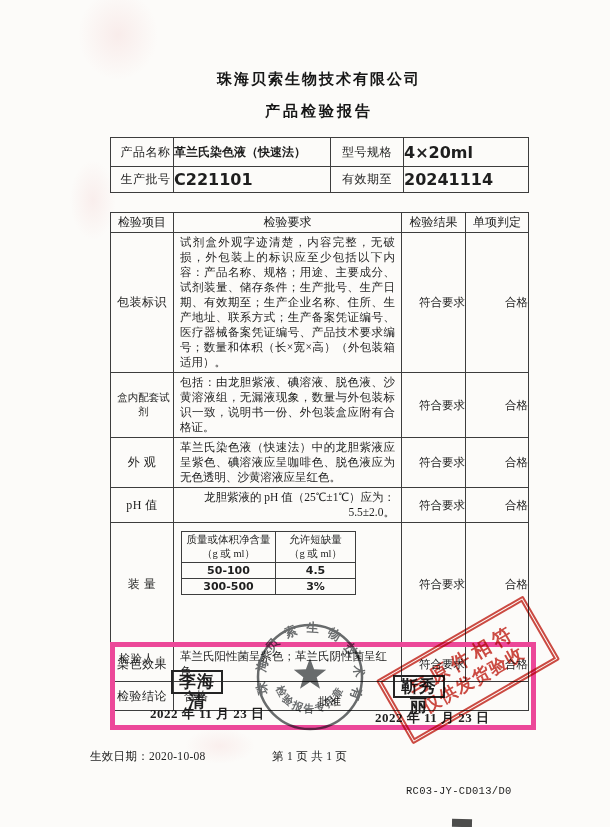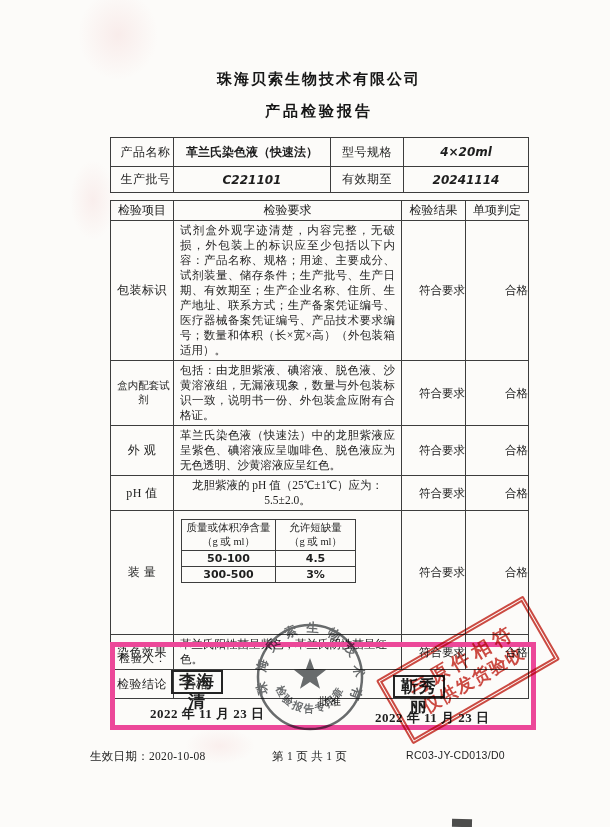--- a/index.html
+++ b/index.html
@@ -8,32 +8,32 @@
   .smudge{position:absolute;border-radius:50%;pointer-events:none;}
   .s1{left:78px;top:-10px;width:80px;height:90px;background:radial-gradient(closest-side,rgba(232,160,160,.16),transparent);}
   .s2{left:70px;top:160px;width:46px;height:80px;background:radial-gradient(closest-side,rgba(232,160,160,.14),transparent);}
   .s3{left:185px;top:728px;width:70px;height:36px;background:radial-gradient(closest-side,rgba(236,170,170,.15),transparent);}
   .title{position:absolute;left:110px;width:418px;text-align:center;font-weight:bold;color:#161616;}
   .title-company{top:70px;font-size:15px;letter-spacing:2px;}
   .title-report{top:102px;font-size:15px;letter-spacing:3px;}
   table{border-collapse:collapse;table-layout:fixed;position:absolute;left:110px;width:418px;}
   td{border:1px solid #3d3d3d;padding:0;vertical-align:middle;font-size:12px;overflow:hidden;}
   .tblA{top:137px;}
-  .tblB{top:200px;border-radius:29px;}
+  .tblB{top:212px;border-radius:29px;}
   .lbl{padding-left:7px;text-align:center;letter-spacing:.5px;font-size:12px;}
   .lbl-c{text-align:center;padding-left:0;}
   .lbl-sm{font-size:10.5px;letter-spacing:0;padding-left:3px;}
-  .val{font-family:"DejaVu Sans",sans-serif;font-size:12px;font-weight:600;text-align:center;font-style:italic;}
+  .val{font-family:"DejaVu Sans",sans-serif;font-size:16px;font-weight:600;}
   .kai{font-size:11.5px;}
   .basis{text-align:center;font-weight:bold;font-size:12.5px;letter-spacing:.5px;}
   .hdr{text-align:center;font-size:12px;}
   .req{font-size:11.5px;line-height:15px;text-align:justify;padding:2px 6px;vertical-align:middle;}
   .req-top{vertical-align:top;padding:0;}
   .cen{text-align:right;}
-  .prodname{text-align:center;font-weight:bold;font-size:12px;}
+  .prodname{font-weight:bold;font-size:12px;}
   .vol{position:static;width:174px;margin:8px 0 0 7px;}
   .vol td{border:1px solid #3d3d3d;text-align:center;}
   .vol .vh{height:30px;font-size:10.5px;line-height:14px;}
   .vol .vh span{display:block;}
   .vol .vd{height:15px;font-family:"DejaVu Sans",sans-serif;font-size:11px;font-weight:600;}
   .sigblock{position:absolute;left:110px;top:642px;width:416px;height:78px;border:5px solid #ec4899;}
   .sig-lbl{position:absolute;font-size:11px;letter-spacing:1px;}
   .insp{left:4px;top:4px;}
   .appr{left:203px;top:6px;margin-top:41px;}
   .namebox{position:absolute;border:2px solid #242424;text-align:center;font-weight:bold;font-size:17px;letter-spacing:1px;}
@@ -44,21 +44,21 @@
   .dt-r{left:260px;top:62px;}
   .seal{position:absolute;left:252px;top:619px;opacity:.82;mix-blend-mode:multiply;}
   .red-stamp{position:absolute;left:383px;top:633px;width:160px;height:64px;transform:rotate(-30deg);
      border:5px double #c9372e;border-radius:2px;display:flex;flex-direction:column;justify-content:center;
      align-items:center;color:#c9372e;opacity:.9;mix-blend-mode:multiply;}
   .red-l1{font-size:19px;font-weight:bold;letter-spacing:5px;line-height:23px;white-space:nowrap;}
   .red-l2{font-size:17.5px;font-weight:bold;letter-spacing:1.5px;line-height:23px;white-space:nowrap;}
   .footer{position:absolute;top:749px;font-size:11.5px;letter-spacing:.3px;}
   .f-l{left:90px;}
   .f-c{left:272px;}
-  .f-r{left:406px;font-family:Liberation Sans, sans-serif;font-size:10.5px;}
+  .f-r{left:406px;font-family:Liberation Mono, monospace;font-size:10.5px;margin-top:36px;}
   .mark{position:absolute;left:452px;top:819px;width:20px;height:8px;background:#2e2e2e;opacity:.85;transform:rotate(1deg);}
 </style>
 </head>
 <body>
 
 <div class="smudge s1"></div>
 <div class="smudge s2"></div>
 <div class="smudge s3"></div>
 
 <div class="title title-company">珠海贝索生物技术有限公司</div>
@@ -114,21 +114,21 @@
     <td class="kai cen">合格</td>
   </tr>
   <tr style="height:41px">
     <td class="lbl lbl-c">外 观</td>
     <td class="req">革兰氏染色液（快速法）中的龙胆紫液应呈紫色、碘溶液应呈咖啡色、脱色液应为无色透明、沙黄溶液应呈红色。</td>
     <td class="kai cen">符合要求</td>
     <td class="kai cen">合格</td>
   </tr>
   <tr style="height:22px">
     <td class="lbl lbl-c">pH 值</td>
-    <td class="req" style="text-align:center">龙胆紫液的 pH 值（25℃±1℃）应为：5.5±2.0。</td>
+    <td class="req" style="text-align:right">龙胆紫液的 pH 值（25℃±1℃）应为：5.5±2.0。</td>
     <td class="kai cen">符合要求</td>
     <td class="kai cen">合格</td>
   </tr>
   <tr style="height:124px">
     <td class="lbl lbl-c">装 量</td>
     <td class="req-top">
       <table class="vol">
         <colgroup>
               <col style="width:94px">
               <col style="width:80px">

